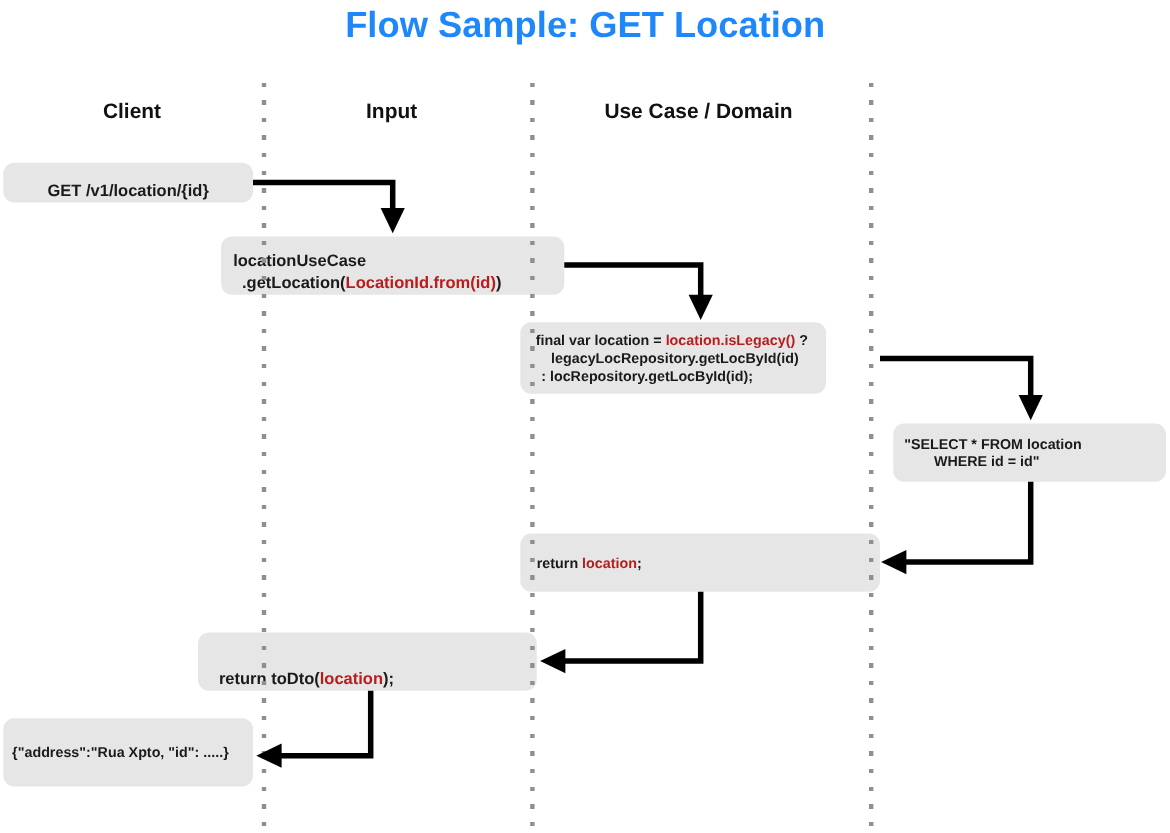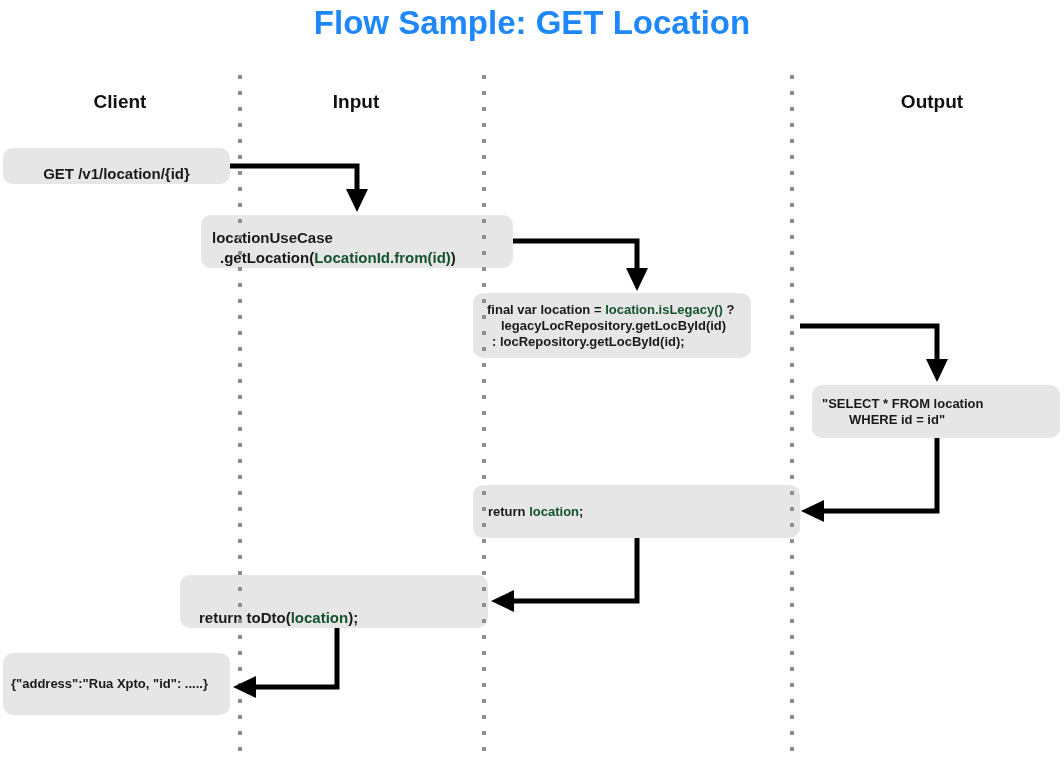--- a/index.html
+++ b/index.html
@@ -31,34 +31,34 @@
     background:#e6e6e6;
     border-radius:10px;
     display:flex;flex-direction:column;justify-content:center;
     font-weight:bold;color:#1a1a1a;
     z-index:1;
     box-sizing:border-box;
   }
   .node .ln{white-space:pre;}
   .fs15{font-size:15px;line-height:20px;justify-content:flex-end;}
   .fs13{font-size:13px;line-height:16px;}
-  .code-link{color:#14532d;}
+  .code-link{color:#b91c1c;}
   .center{align-items:center;}
   #arrows{position:absolute;top:0;left:0;z-index:3;pointer-events:none;}
 </style>
 </head>
 <body>
 
 <div id="canvas">
 
   <div class="title">Flow Sample: GET Location</div>
 
   <div class="lane-header" style="left:20px;">Client</div>
   <div class="lane-header" style="left:256px;">Input</div>
-  <div class="lane-header" style="left:832px;">Output</div>
+  <div class="lane-header" style="left:535px;">Use Case / Domain</div>
 
   <div class="divider" style="left:238px;"></div>
   <div class="divider" style="left:482px;"></div>
   <div class="divider" style="left:790px;"></div>
 
   <div class="node fs15 center" style="left:3px;top:148px;width:227px;height:36px;">
     <div class="ln">GET /v1/location/{id}</div>
   </div>
 
   <div class="node fs15" style="left:201px;top:215px;width:312px;height:53px;padding-left:11px;">

